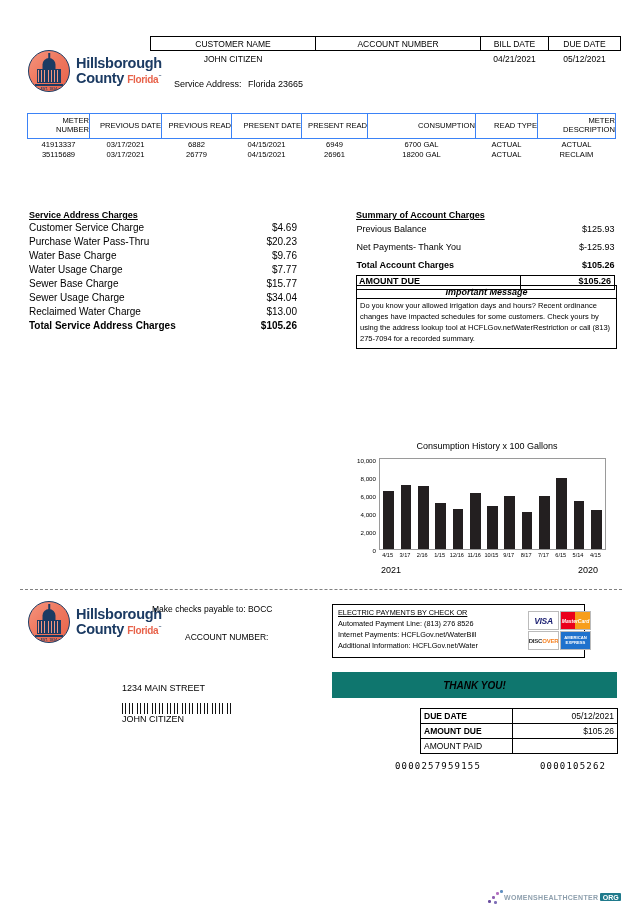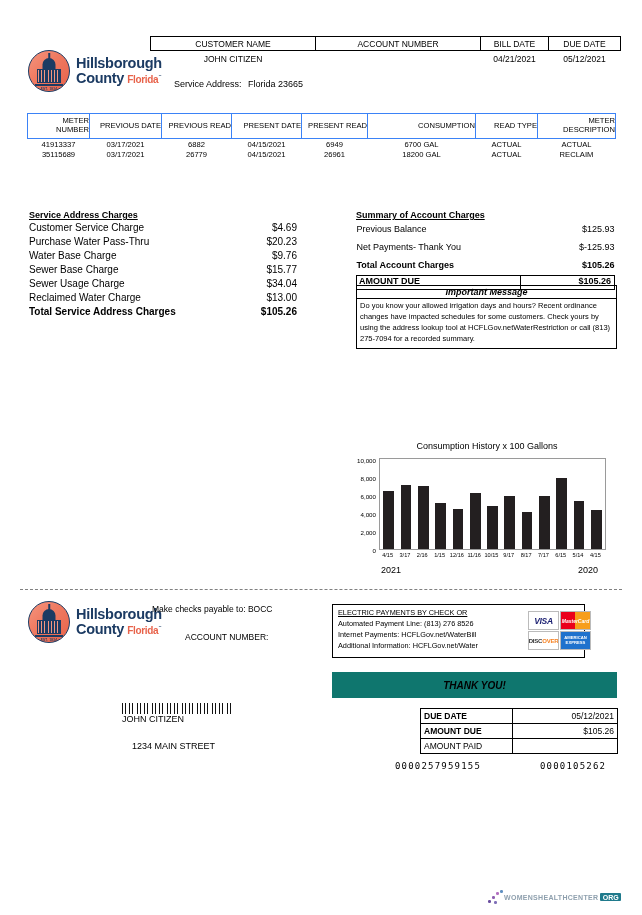--- a/index.html
+++ b/index.html
@@ -405,20 +405,24 @@
     </tr>
     <tr>
       <td>Purchase Water Pass-Thru</td>
       <td class="amt">$20.23</td>
     </tr>
     <tr>
       <td>Water Base Charge</td>
       <td class="amt">$9.76</td>
     </tr>
     <tr>
+      <td>Water Usage Charge</td>
+      <td class="amt">$7.77</td>
+    </tr>
+    <tr>
       <td>Sewer Base Charge</td>
       <td class="amt">$15.77</td>
     </tr>
     <tr>
       <td>Sewer Usage Charge</td>
       <td class="amt">$34.04</td>
     </tr>
     <tr>
       <td>Reclaimed Water Charge</td>
       <td class="amt">$13.00</td>
@@ -573,21 +577,21 @@
     <tr>
       <td class="lbl-plain">AMOUNT PAID</td>
       <td class="val"></td>
     </tr>
   </tbody>
     </table>
 </div>
 
 <div class="abs barcode" style="left:122px; top:703px; width:110px;"></div>
 <div class="abs addr-line" style="left:122px; top:713px;">JOHN CITIZEN</div>
-<div class="abs addr-line" style="left:122px; top:740px;margin-left:10px;">1234 MAIN STREET</div>
+<div class="abs addr-line" style="left:122px; top:682px;">1234 MAIN STREET</div>
 
 <div class="abs ocr" style="left:395px; top:761px;">0000257959155</div>
 <div class="abs ocr" style="left:540px; top:761px;">0000105262</div>
 
 <div class="abs wm" style="left:488px; top:890px;">
   <div class="wm-dots">
     <i style="left:0px;  top:10px; background:#6b4fa0;"></i>
     <i style="left:4px;  top:6px;  background:#8f5fb0;"></i>
     <i style="left:8px;  top:2px;  background:#b36fc0;"></i>
     <i style="left:12px; top:0px;  background:#5f8fc0;"></i>

